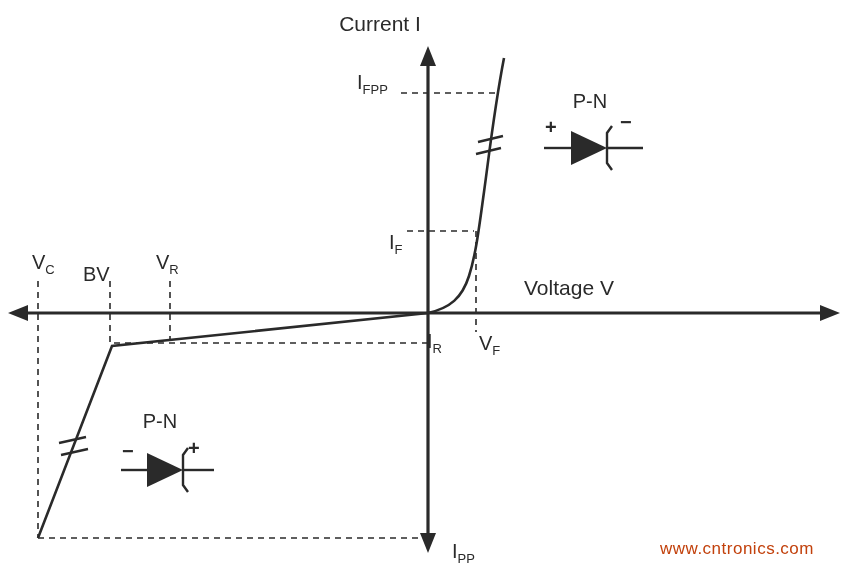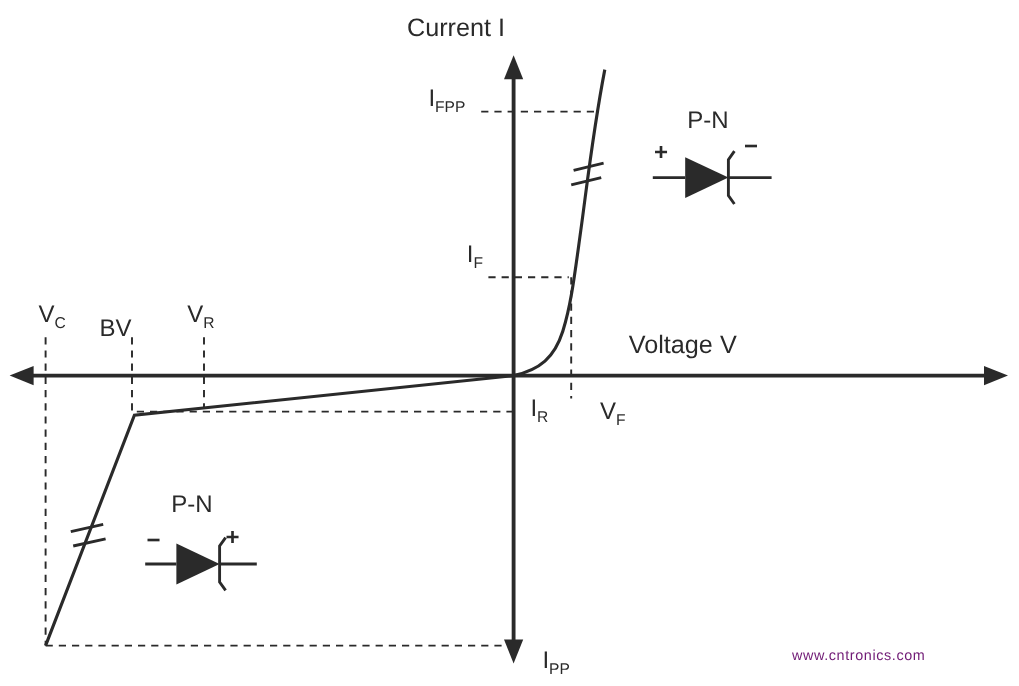--- a/index.html
+++ b/index.html
@@ -20,22 +20,22 @@
     white-space:nowrap;
     user-select:none;
   }
   .lbl sub{font-size:13px;line-height:1;}
   .axis-title{font-size:21px;}
   .centered{text-align:center;}
   .sign{font-size:20px;font-weight:bold;}
   .watermark{
     position:absolute;
     left:660px;top:539px;
-    font-size:12px;
-    color:#701a75;
+    font-size:17px;
+    color:#c2410c;
     letter-spacing:.5px;
   }
 </style>
 </head>
 <body>
 
 <div class="canvas">
 
   <svg width="849" height="572" viewBox="0 0 849 572">
     <g stroke="#2a2a2a" fill="none">
@@ -89,23 +89,23 @@
         <path d="M188,448 L183,455 L183,485 L188,492"></path>
         <line x1="183" y1="470" x2="214" y2="470"></line>
       </g>
     </g>
   </svg>
 
   <div class="lbl axis-title" style="left:524px;top:277px">Voltage V</div>
   <div class="lbl axis-title centered" style="left:320px;top:13px;width:120px">Current I</div>
 
   <div class="lbl" style="left:357px;top:72px"><span>I</span><sub>FPP</sub></div>
-  <div class="lbl" style="left:389px;top:202px"><span>I</span><sub>F</sub></div>
-  <div class="lbl" style="left:500px;top:333px"><span>V</span><sub>F</sub></div>
-  <div class="lbl" style="left:442px;top:331px"><span>I</span><sub>R</sub></div>
+  <div class="lbl" style="left:389px;top:232px"><span>I</span><sub>F</sub></div>
+  <div class="lbl" style="left:479px;top:333px"><span>V</span><sub>F</sub></div>
+  <div class="lbl" style="left:427px;top:331px"><span>I</span><sub>R</sub></div>
   <div class="lbl" style="left:452px;top:541px"><span>I</span><sub>PP</sub></div>
   <div class="lbl" style="left:32px;top:252px"><span>V</span><sub>C</sub></div>
   <div class="lbl" style="left:83px;top:264px"><span>BV</span><sub></sub></div>
   <div class="lbl" style="left:156px;top:252px"><span>V</span><sub>R</sub></div>
 
   <div class="lbl centered" style="left:562px;top:91px;width:56px">P-N</div>
   <div class="lbl sign" style="left:545px;top:117px">+</div>
   <div class="lbl sign" style="left:620px;top:112px">−</div>
 
   <div class="lbl centered" style="left:132px;top:411px;width:56px">P-N</div>

